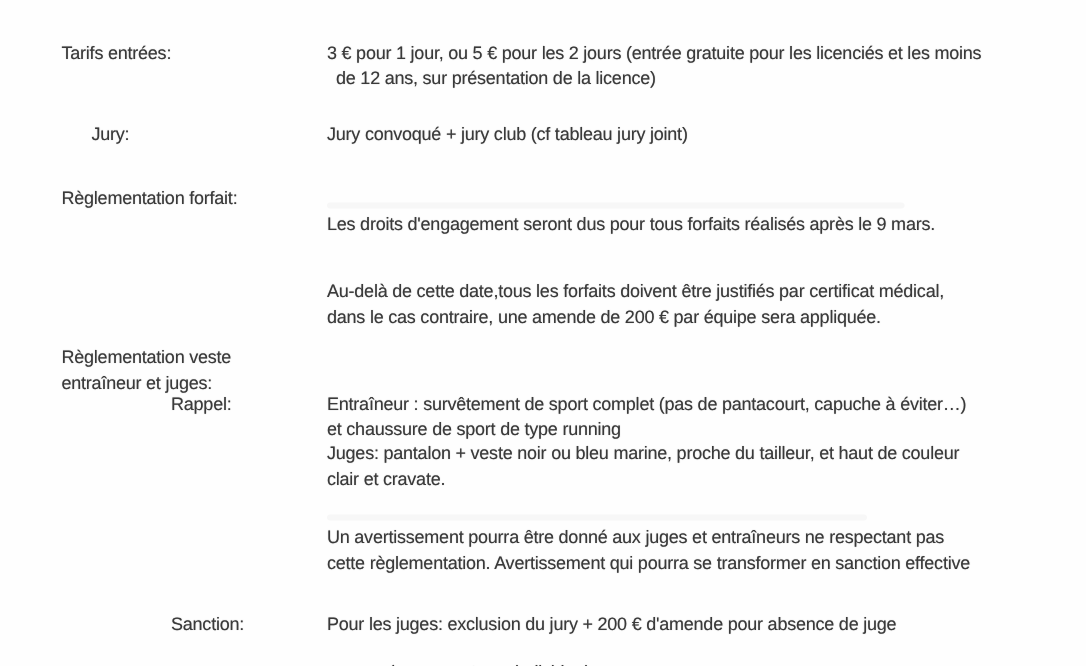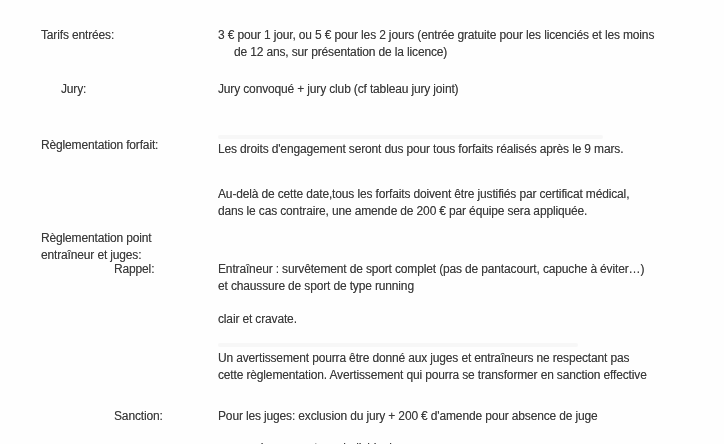--- a/index.html
+++ b/index.html
@@ -35,36 +35,37 @@
 </head>
 <body>
 
 <div class="page" style="background: rgb(254, 254, 254); color: rgb(58, 58, 58);">
 
   <div class="artifact" style="left:218px; top:135px; width:385px;"></div>
   <div class="artifact" style="left:218px; top:343px; width:360px;"></div>
 
   <div class="ln label" style="left:41px; top:27px;">Tarifs entrées:</div>
   <div class="ln" style="left:218px; top:27px;">3 € pour 1 jour, ou 5 € pour les 2 jours (entrée gratuite pour les licenciés et les moins</div>
-  <div class="ln" style="left:234px; top:44px;">de 12 ans, sur présentation de la licence)</div>
+  <div class="ln" style="left:224px; top:44px;">de 12 ans, sur présentation de la licence)</div>
 
   <div class="ln label" style="left:41px; top:81px;margin-left:20px;">Jury:</div>
   <div class="ln" style="left:218px; top:81px;">Jury convoqué + jury club (cf tableau jury joint)</div>
 
-  <div class="ln label" style="left:41px; top:124px;margin-top:13px;">Règlementation forfait:</div>
+  <div class="ln label" style="left:41px; top:124px;">Règlementation forfait:</div>
   <div class="ln" style="left:218px; top:141px;">Les droits d'engagement seront dus pour tous forfaits réalisés après le 9 mars.</div>
   <div class="ln" style="left:218px; top:186px;text-align:center;">Au-delà de cette date,tous les forfaits doivent être justifiés par certificat médical,</div>
   <div class="ln" style="left:218px; top:203px;">dans le cas contraire, une amende de 200 € par équipe sera appliquée.</div>
 
-  <div class="ln label" style="left:41px; top:230px;">Règlementation point</div>
+  <div class="ln label" style="left:41px; top:230px;">Règlementation veste</div>
   <div class="ln label" style="left:41px; top:247px;">entraîneur et juges:</div>
 
   <div class="ln label" style="left:114px; top:261px;">Rappel:</div>
   <div class="ln" style="left:218px; top:261px;">Entraîneur : survêtement de sport complet (pas de pantacourt, capuche à éviter…)</div>
   <div class="ln" style="left:218px; top:278px;">et chaussure de sport de type running</div>
+  <div class="ln" style="left:218px; top:294px;">Juges: pantalon + veste noir ou bleu marine, proche du tailleur, et haut de couleur</div>
   <div class="ln" style="left:218px; top:311px;">clair et cravate.</div>
 
   <div class="ln" style="left:218px; top:367px;">cette règlementation. Avertissement qui pourra se transformer en sanction effective</div>
   <div class="ln" style="left:218px; top:350px;">Un avertissement pourra être donné aux juges et entraîneurs ne respectant pas</div>
 
   <div class="ln label" style="left:114px; top:408px;">Sanction:</div>
   <div class="ln" style="left:218px; top:408px;">Pour les juges: exclusion du jury + 200 € d'amende pour absence de juge</div>
 
   <div class="ln" style="left:218px; top:440px;">ou pour le gymnaste en individuel</div>
 

